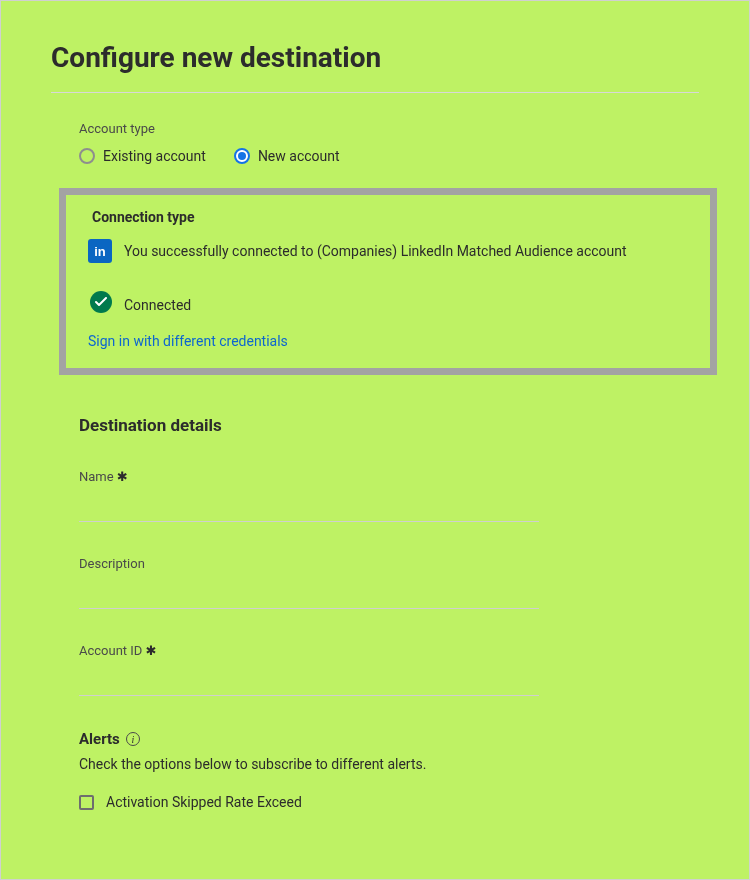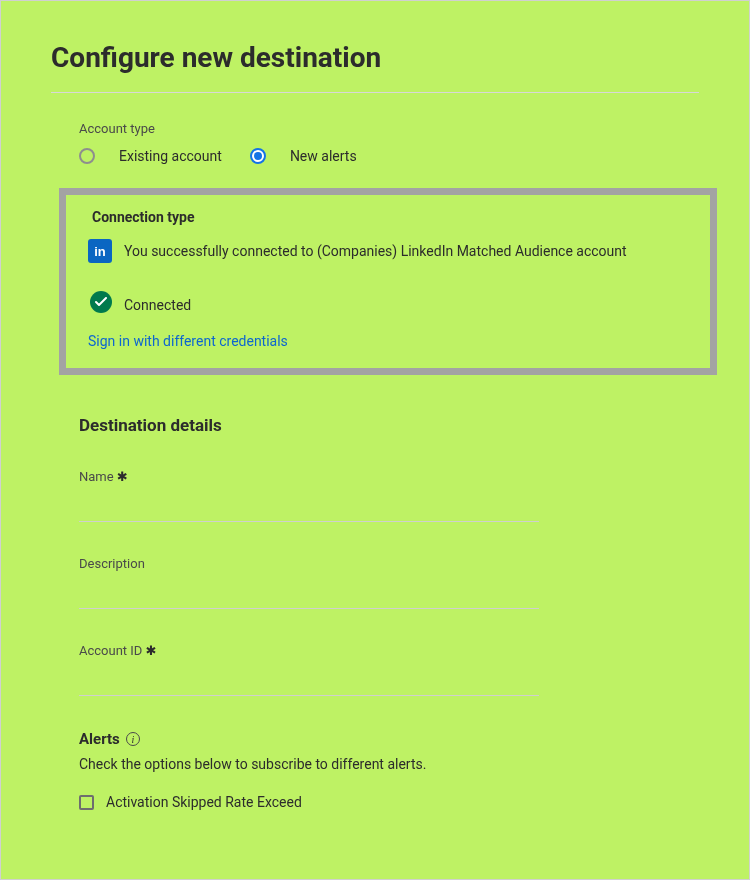--- a/index.html
+++ b/index.html
@@ -39,21 +39,21 @@
     }
     .radio-group {
       display: flex;
       gap: 28px;
       margin-left: 28px;
       margin-bottom: 24px;
     }
     .radio-option {
       display: flex;
       align-items: center;
-      gap: 24px;
+      gap: 8px;
       cursor: pointer;
     }
     .radio-circle {
       width: 16px;
       height: 16px;
       border-radius: 50%;
       display: flex;
       align-items: center;
       justify-content: center;
     }
@@ -237,21 +237,21 @@
 
   <div class="radio-group">
     <div class="radio-option">
       <span class="radio-circle radio-unselected"></span>
       <span class="radio-label">Existing account</span>
     </div>
     <div class="radio-option">
       <span class="radio-circle radio-selected">
           <span class="radio-dot"></span>
         </span>
-      <span class="radio-label">New alerts</span>
+      <span class="radio-label">New account</span>
     </div>
   </div>
 
   <div class="highlight-box">
     <div class="connection-heading">Connection type</div>
 
     <div class="connection-row">
       <div class="linkedin-icon">
           <span>in</span>
         </div>

